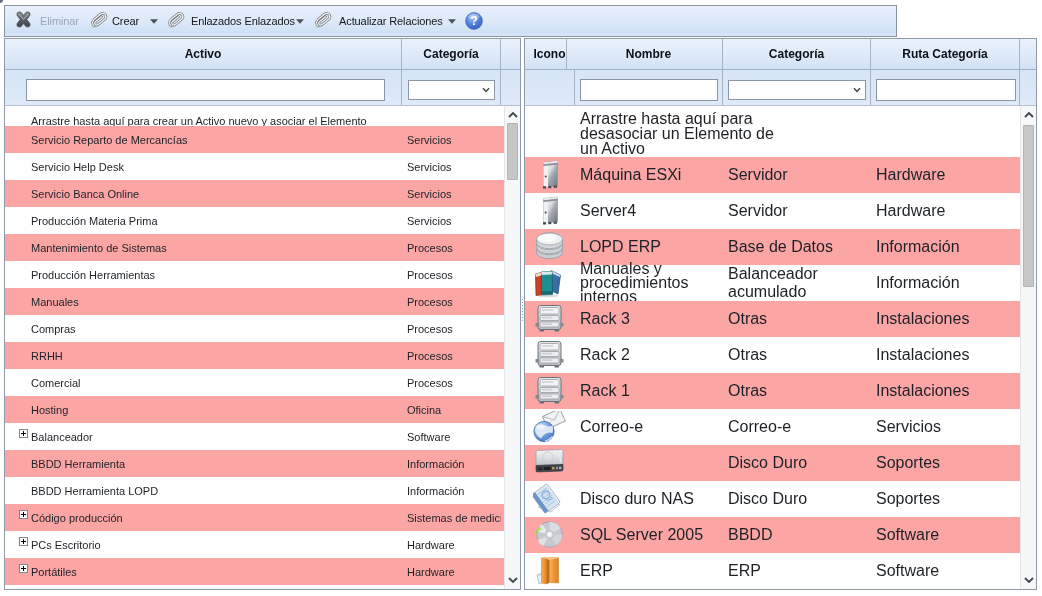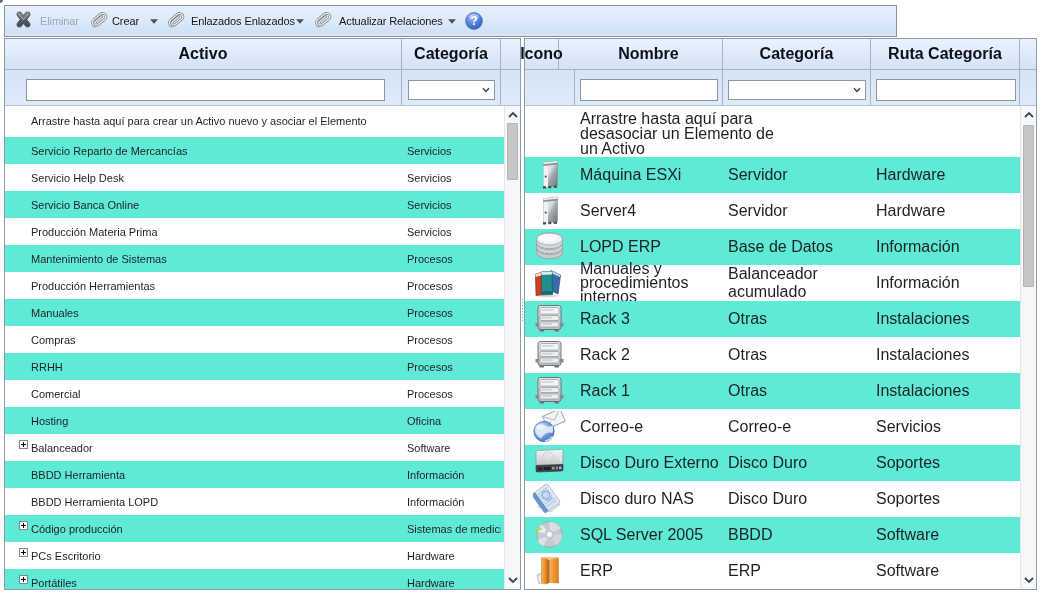--- a/index.html
+++ b/index.html
@@ -9,31 +9,31 @@
 
 #toolbar{position:absolute;left:4px;top:5px;width:893px;height:32px;border:1px solid #8793a3;
  background:linear-gradient(180deg,#e8f1fc 0%,#dce9f9 50%,#cfe1f5 88%,#d8e6f7 100%)}
 .ti{position:absolute;top:0;height:30px;display:flex;align-items:center;font-size:11px;color:#14171c;letter-spacing:-0.1px}
 .tdis{color:#9ba7b7}
 
 .panel{position:absolute;top:38px;height:552px;border:1px solid #8e9aa9;background:#fff}
 #pL{left:4px;width:517px}
 #pR{left:524px;width:513px}
 .hdr{position:absolute;left:0;top:0;right:0;height:31px;background:linear-gradient(180deg,#eaf2fc 0%,#e0ebfa 45%,#d2e2f6 100%);border-bottom:1px solid #a8b3c2}
-.hcell{position:absolute;top:0;height:30px;display:flex;align-items:center;justify-content:center;font-size:16px;font-weight:bold;color:#0c1018;border-right:1px solid #a8b3c2}
+.hcell{position:absolute;top:0;height:30px;display:flex;align-items:center;justify-content:center;font-size:12px;font-weight:bold;color:#0c1018;border-right:1px solid #a8b3c2}
 .flt{position:absolute;left:0;top:31px;right:0;height:36px;background:linear-gradient(180deg,#d5e4f6,#dfeafa);border-bottom:1px solid #b4c0d0}
 .fcell{position:absolute;top:0;height:35px;border-right:1px solid #a8b3c2}
 .inp{position:absolute;background:#fff;border:1px solid #8a96a4;height:22px}
 .sel{position:absolute;background:#fff;border:1px solid #8a96a4;height:20px}
 .sel svg{position:absolute;right:4px;top:5px}
 .rows{position:absolute;left:0;top:67px;bottom:0;overflow:hidden}
 #pL .rows{right:16px}
 #pR .rows{right:16px}
 .row{position:relative;width:100%;display:flex;align-items:center}
-.alt{background:#5eead4}
+.alt{background:#fca5a5}
 .hint{color:#9aa1ab;font-size:11px}
 
 .lrow{height:27px;font-size:11px;color:#1d2126}
 .lname{position:absolute;left:26px;top:0;height:27px;display:flex;align-items:center;white-space:nowrap}
 .lcat{position:absolute;left:402px;top:0;width:94px;height:27px;display:flex;align-items:center;white-space:nowrap;overflow:hidden}
 .plus{position:absolute;left:14px;top:6px;width:9px;height:9px;background:#fff;border:1px solid #7f878f}
 .plus:before{content:"";position:absolute;left:1px;top:3px;width:5px;height:1px;background:#000}
 .plus:after{content:"";position:absolute;left:3px;top:1px;width:1px;height:5px;background:#000}
 
 .rrow{height:36px;font-size:16px;color:#1d2126}
@@ -266,21 +266,21 @@
     <div class="fcell" style="left:0;width:397px"></div>
     <div class="fcell" style="left:397px;width:99px"></div>
     <div class="inp" style="left:21px;top:9px;width:359px"></div>
     <div class="sel" style="left:403px;top:10px;width:87px">
         <svg width="8" height="8" viewBox="0 0 8 8">
           <path d="M1 2.2 L4 5.4 L7 2.2" fill="none" stroke="#40454c" stroke-width="1.5"></path>
         </svg>
       </div>
   </div>
   <div class="rows" id="lrows">
-    <div class="row lrow hint" style="height:31px">
+    <div class="row lrow hint" style="height:20px">
         <div class="lname" style="height:29px">Arrastre hasta aquí para crear un Activo nuevo y asociar el Elemento</div>
       </div>
     <div class="row lrow alt">
         <div class="lname">Servicio Reparto de Mercancías</div>
         <div class="lcat">Servicios</div>
       </div>
     <div class="row lrow">
         <div class="lname">Servicio Help Desk</div>
         <div class="lcat">Servicios</div>
       </div>
@@ -357,21 +357,21 @@
     <svg class="schev" style="bottom:6px" width="10" height="6" viewBox="0 0 10 6">
         <path d="M1 1 L5 5 L9 1" fill="none" stroke="#42474e" stroke-width="1.8"></path>
       </svg>
   </div>
 </div>
 
 <div class="grip"></div>
 
 <div class="panel" id="pR">
   <div class="hdr">
-    <div class="hcell" style="left:0;width:34px">Icono</div>
+    <div class="hcell" style="left:8px;width:34px">Icono</div>
     <div class="hcell" style="left:50px;width:148px">Nombre</div>
     <div class="hcell" style="left:198px;width:148px">Categoría</div>
     <div class="hcell" style="left:346px;width:149px">Ruta Categoría</div>
   </div>
   <div class="flt">
     <div class="fcell" style="left:0;width:50px"></div>
     <div class="fcell" style="left:50px;width:148px"></div>
     <div class="fcell" style="left:198px;width:148px"></div>
     <div class="fcell" style="left:346px;width:149px"></div>
     <div class="inp" style="left:55px;top:9px;width:138px"></div>
@@ -465,21 +465,20 @@
         <div class="rn">Correo-e</div>
         <div class="rc">Correo-e</div>
         <div class="rr">Servicios</div>
       </div>
     <div class="row rrow alt">
         <div class="ric">
           <svg width="34" height="32" viewBox="0 0 34 32">
             <use href="#i-hdd"></use>
           </svg>
         </div>
-        <div class="rn">Disco Duro Externo</div>
         <div class="rc">Disco Duro</div>
         <div class="rr">Soportes</div>
       </div>
     <div class="row rrow">
         <div class="ric">
           <svg width="34" height="32" viewBox="0 0 34 32">
             <use href="#i-nas"></use>
           </svg>
         </div>
         <div class="rn">Disco duro NAS</div>

